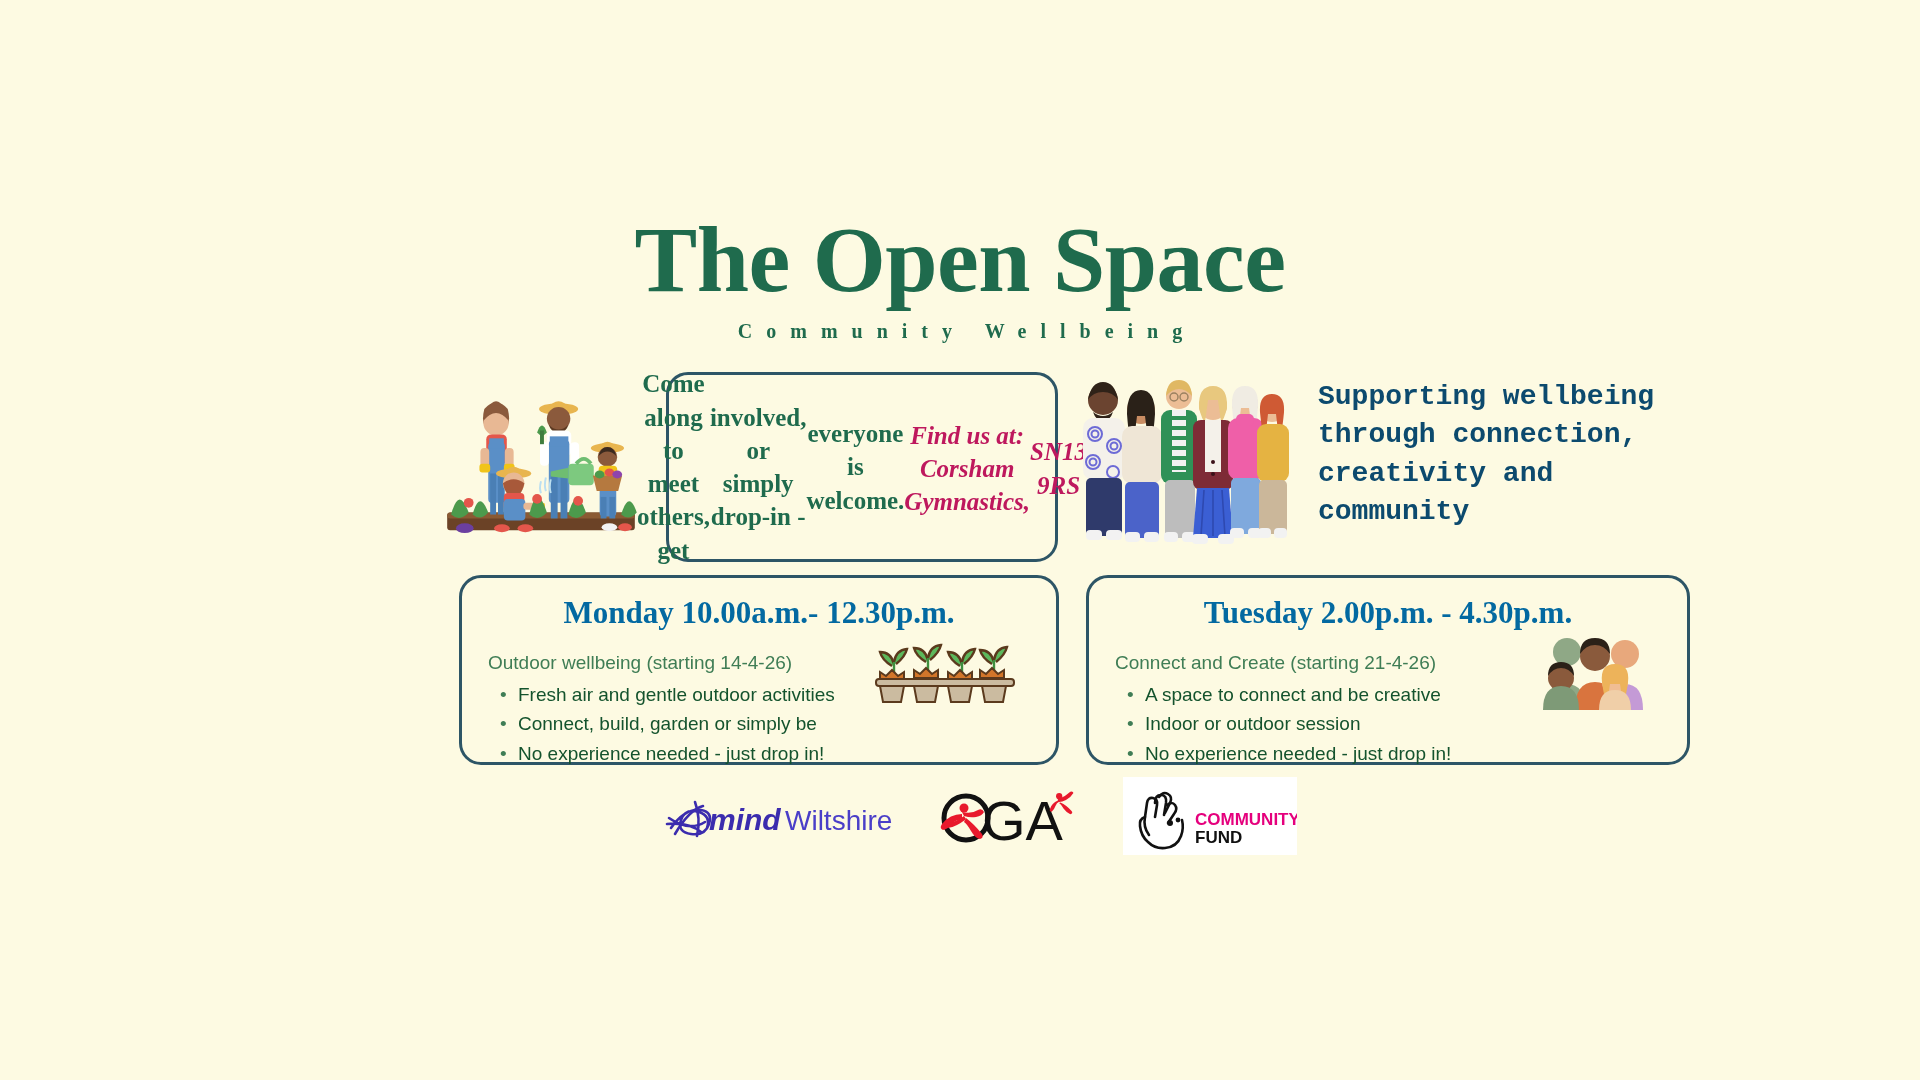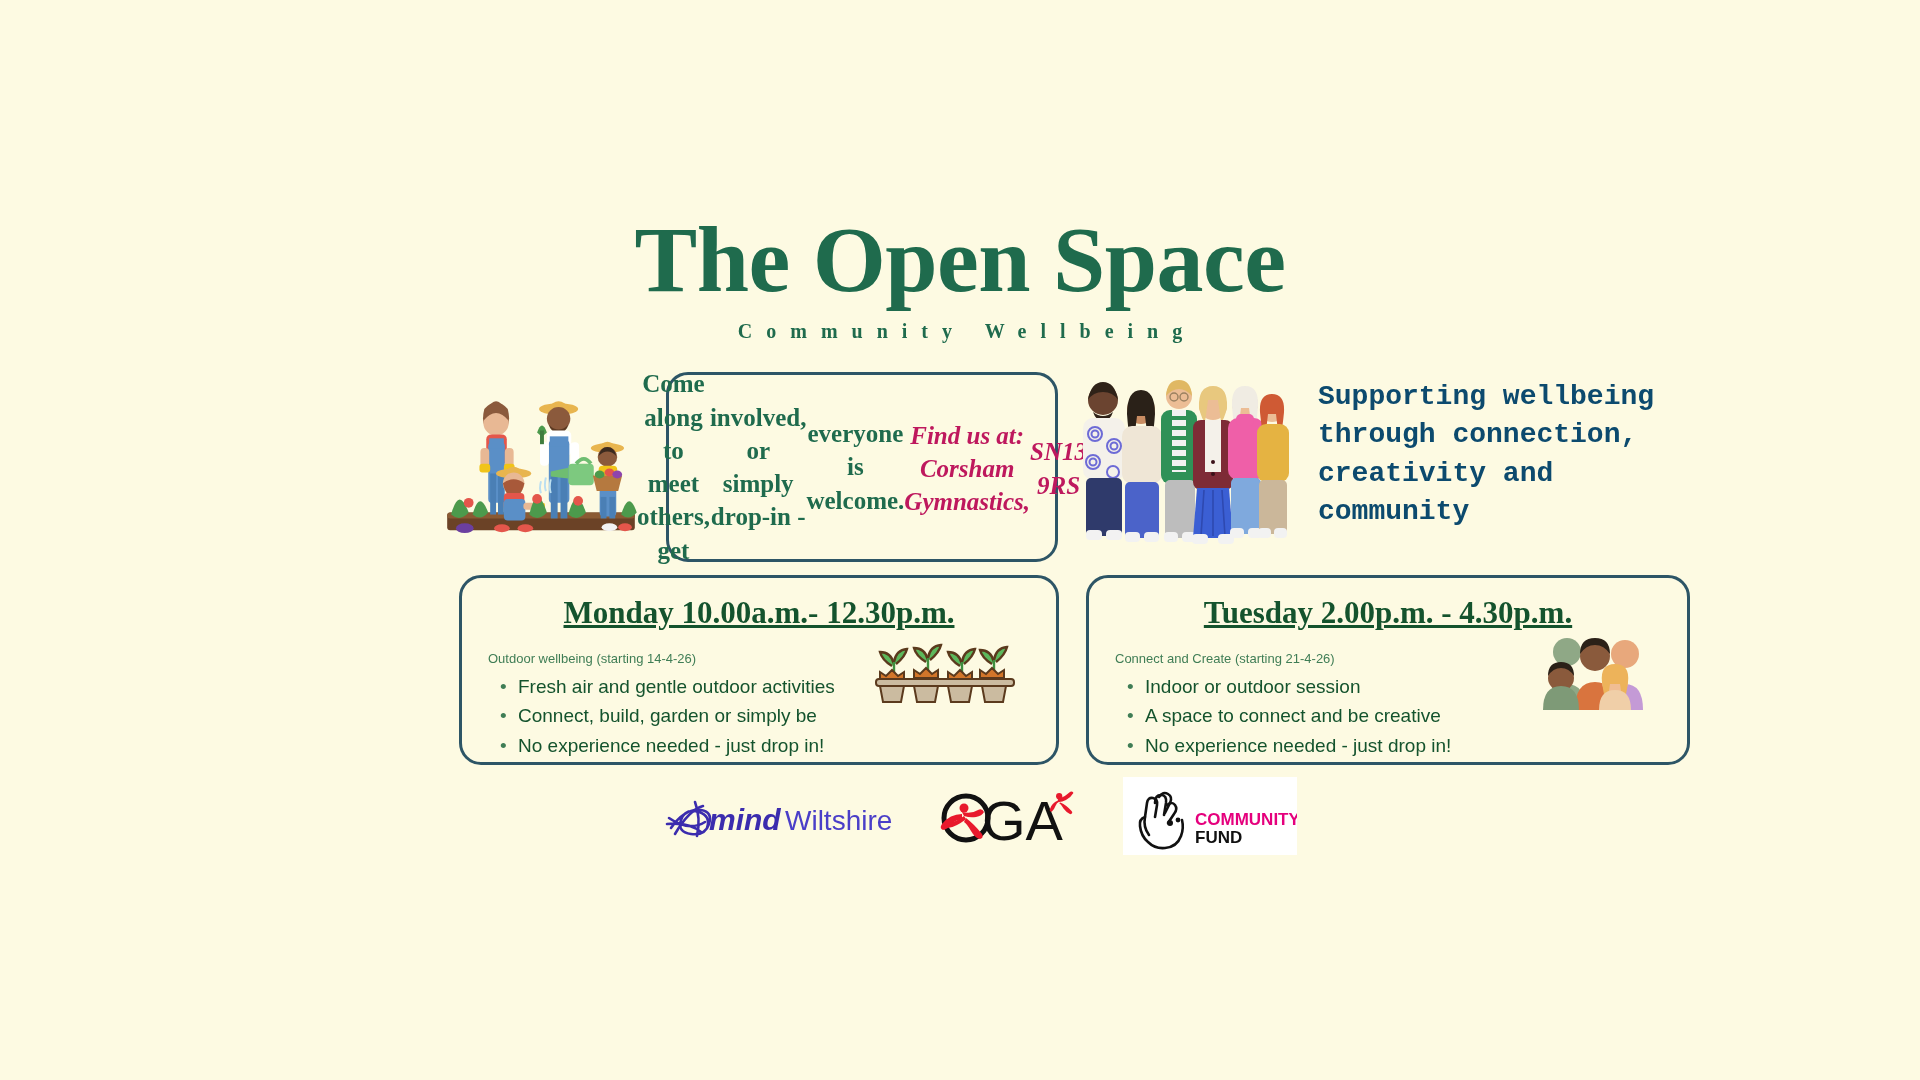--- a/index.html
+++ b/index.html
@@ -79,27 +79,27 @@
     border: 3px solid #2d5566;
     border-radius: 22px;
     background: #fdfae2;
     padding: 18px 26px 14px 26px;
   }
   .card-mon { left: 459px; width: 600px; }
   .card-tue { left: 1086px; width: 604px; }
 
   .card-title {
     font-family: "Liberation Serif", "DejaVu Serif", serif;
-    font-weight: 700; font-size: 31px; color: #14532d;
-    text-align: center; line-height: 1.1; text-decoration: underline;
+    font-weight: 700; font-size: 31px; color: #0369a1;
+    text-align: center; line-height: 1.1;
   }
   .card-body { margin-top: 20px; position: relative; }
   .card-lead {
     font-family: "Liberation Sans", sans-serif;
-    font-size: 13px; color: #3f7d55; line-height: 1.35;
+    font-size: 19px; color: #3f7d55; line-height: 1.35;
   }
   .card-list { list-style: none; margin-top: 4px; }
   .card-list li {
     font-family: "Liberation Sans", sans-serif;
     font-size: 19px; color: #14532d; line-height: 1.55;
     padding-left: 30px; position: relative;
   }
   .card-list li::before {
     content: "\2022";
     position: absolute; left: 12px; top: 0;
@@ -366,22 +366,22 @@
           </g>
         </svg>
       </div>
     </div>
 
     <div class="card card-tue">
       <div class="card-title">Tuesday 2.00p.m. - 4.30p.m.</div>
       <div class="card-body">
         <div class="card-lead">Connect and Create (starting 21-4-26)</div>
         <ul class="card-list">
+          <li>A space to connect and be creative</li>
           <li>Indoor or outdoor session</li>
-          <li>A space to connect and be creative</li>
           <li>No experience needed - just drop in!</li>
         </ul>
 
         <svg class="card-art-folk" viewBox="0 0 116 80">
 
           <circle cx="30" cy="22" r="14" fill="#8fa886"></circle>
           <path d="M12 80 q0 -26 18 -26 q18 0 18 26z" fill="#8fa886"></path>
 
           <circle cx="88" cy="24" r="14" fill="#e8a87c"></circle>
           <path d="M70 80 q0 -26 18 -26 q18 0 18 26z" fill="#c49ad6"></path>

